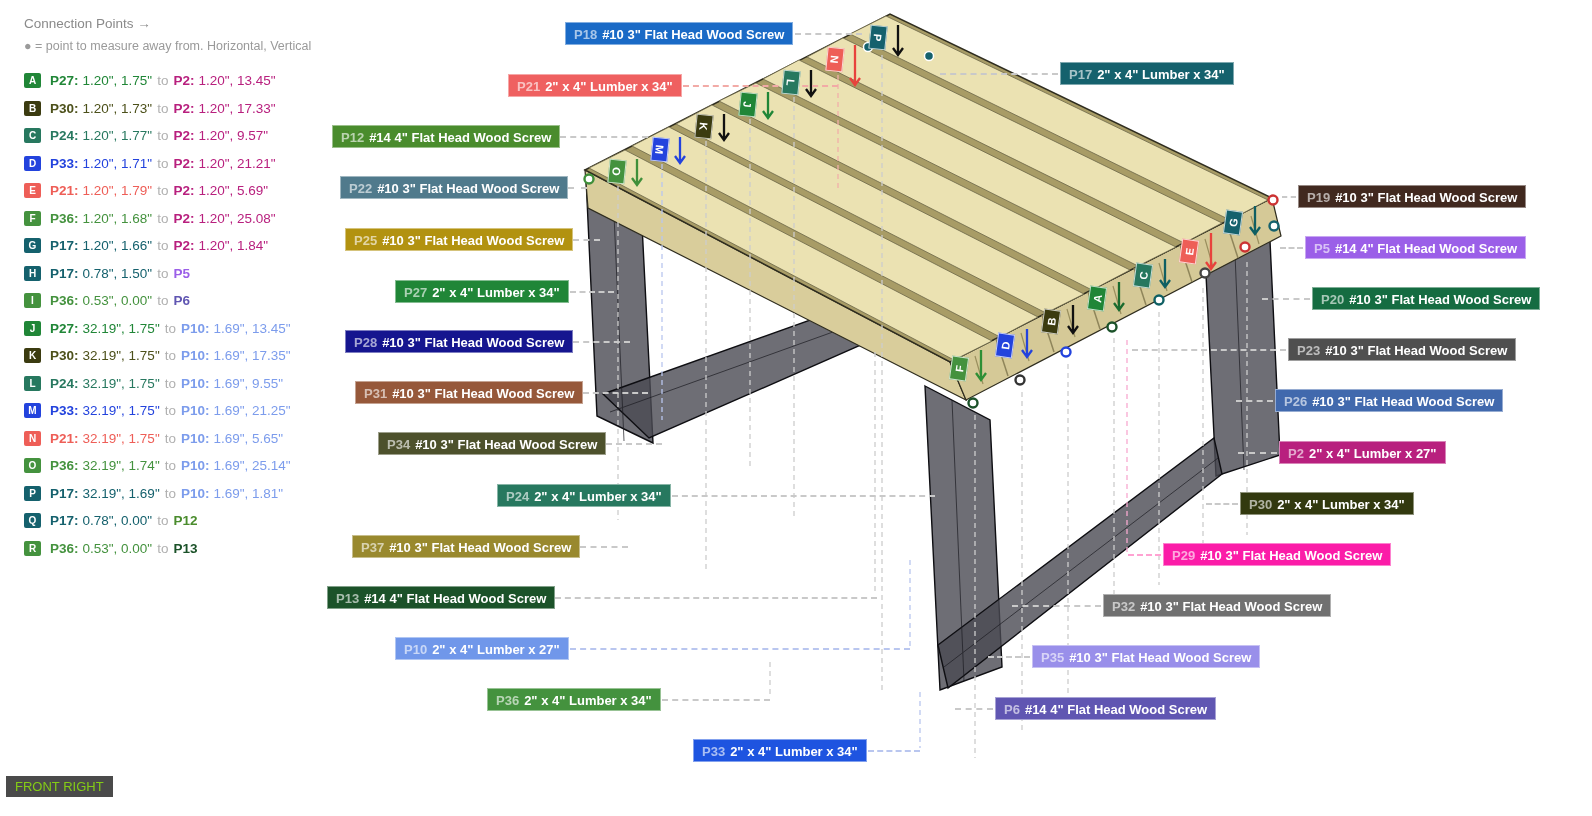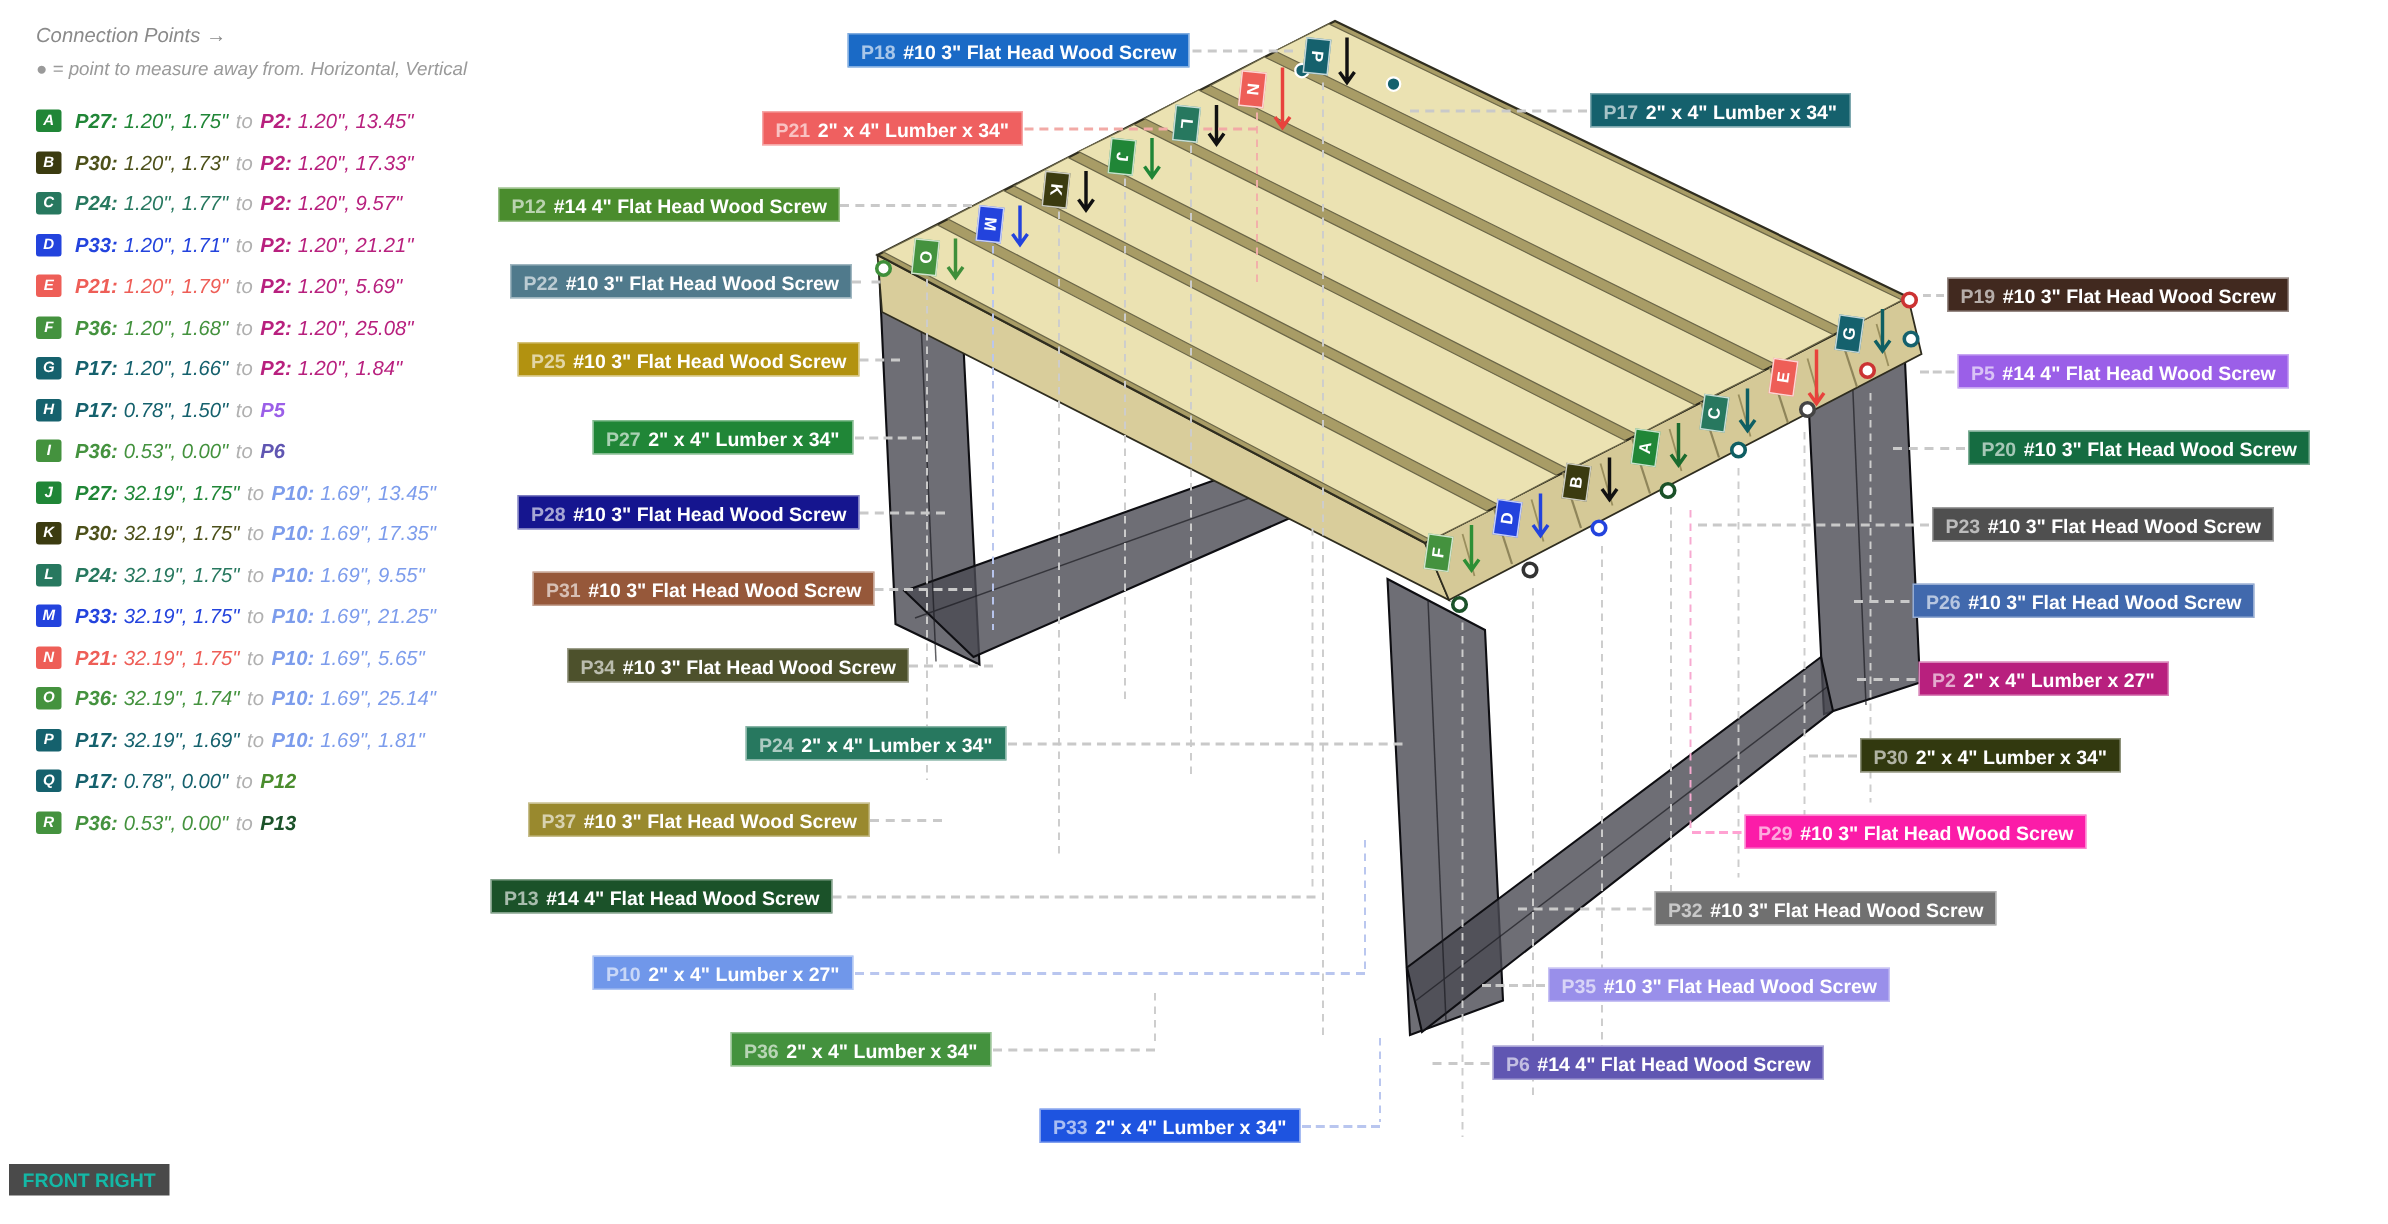--- a/index.html
+++ b/index.html
@@ -1,20 +1,20 @@
 <!DOCTYPE html>
 <html><head>
 <meta charset="utf-8">
 <style>
   html,body{margin:0;padding:0;background:#fff;}
   body{position:relative;width:1592px;height:816px;overflow:hidden;
        font-family:"Liberation Sans",sans-serif;}
   #model-svg{position:absolute;left:0;top:0;}
   
-  #legend{position:absolute;left:24px;top:16px;width:330px;font-style:italic;}
+  #legend{position:absolute;left:24px;top:16px;width:330px;}
   .lg-title{font-size:13.5px;color:#8a8a8a;margin-bottom:8px;}
   .lg-sub{font-size:12.5px;color:#9a9a9a;margin-bottom:14px;}
   .lrow{display:flex;align-items:center;height:27.5px;font-size:13.5px;white-space:nowrap;}
   .lbadge{display:inline-flex;align-items:center;justify-content:center;
           width:17px;height:15px;border-radius:2px;color:#fff;font-size:10px;
           font-weight:bold;margin-right:9px;flex:0 0 17px;}
   .lp{font-weight:bold;margin-right:4px;}
   .lv{margin-right:5px;}
   .lto{color:#b0b0b0;margin-right:5px;}
   
@@ -22,22 +22,22 @@
            color:#fff;font-size:13px;font-weight:bold;white-space:nowrap;
            border:1px solid rgba(255,255,255,.45);box-sizing:border-box;}
   .cprefix{color:rgba(255,255,255,.62);margin-right:5px;}
   .connector{position:absolute;height:0;border-top:2px dashed #c9c9c9;}
   
   .mbadge{position:absolute;width:24px;height:17px;margin-left:-12px;margin-top:-8px;
           display:flex;align-items:center;justify-content:center;color:#fff;
           font-size:11px;font-weight:bold;border:1px solid rgba(255,255,255,.75);
           box-sizing:border-box;}
   
-  #view-label{position:absolute;left:6px;top:776px;background:#4a4a4a;color:#14b8a6;
-              font-size:13px;font-weight:bold;padding:3px 9px;}
+  #view-label{position:absolute;left:6px;top:776px;background:#4a4a4a;color:#84cc16;
+              font-size:13px;font-weight:normal;padding:3px 9px;}
 </style>
 </head>
 <body>
 
 <svg id="model-svg" width="1592" height="816" viewBox="0 0 1592 816">
 
   <g fill="#4a4a52" fill-opacity="0.8" stroke="#0e0e12" stroke-width="1.4">
     <polygon points="586,178 641,205 653,443 597,416"></polygon>
     <polygon points="603,394 852,305 870,341 649,438"></polygon>
   </g>

